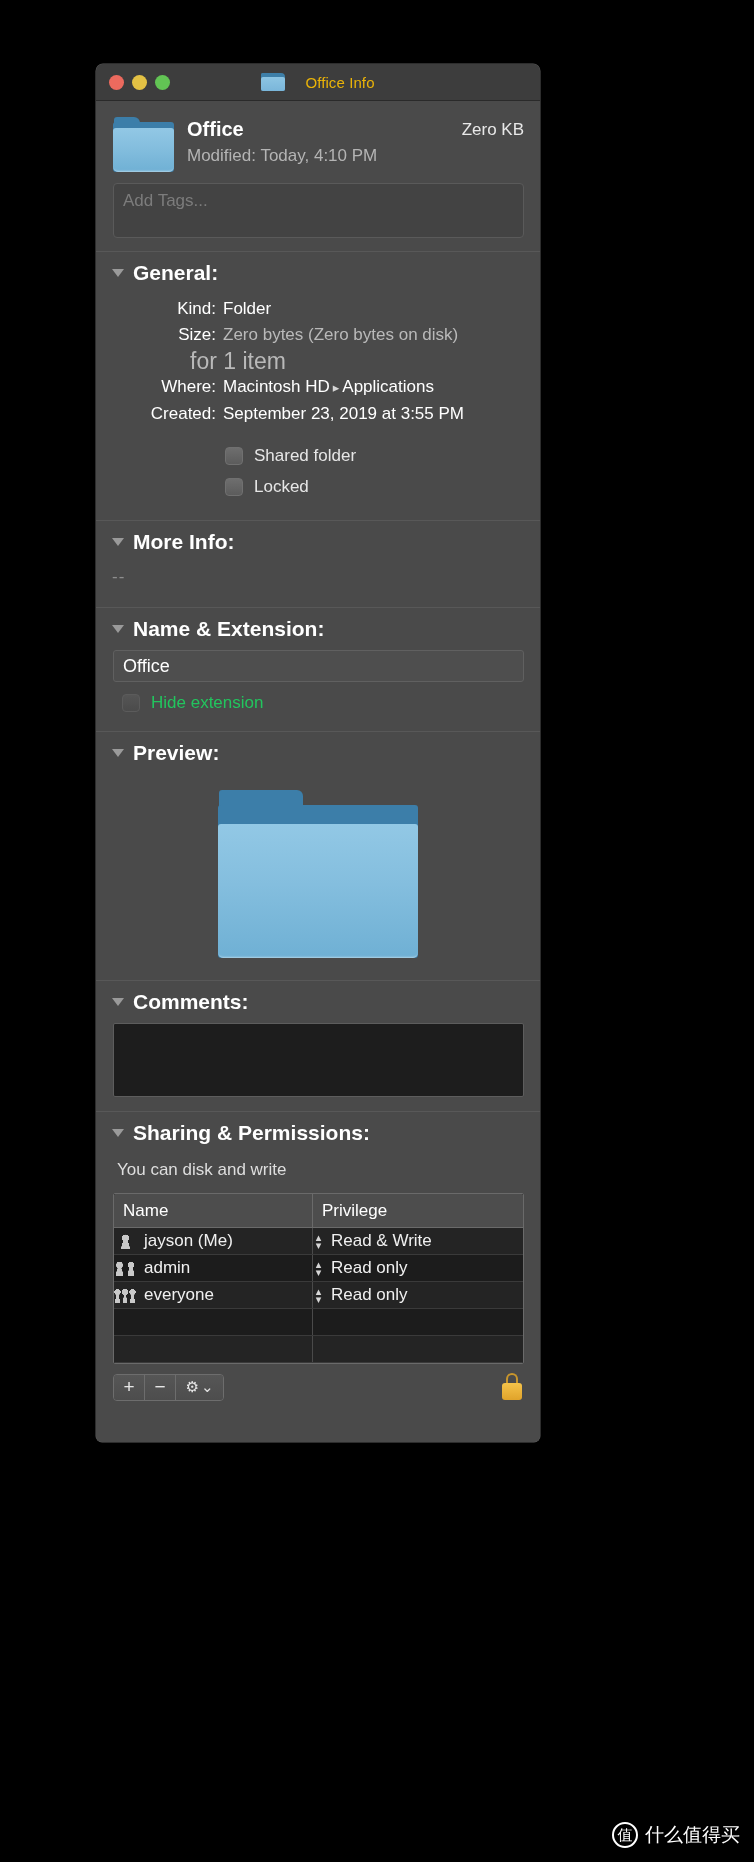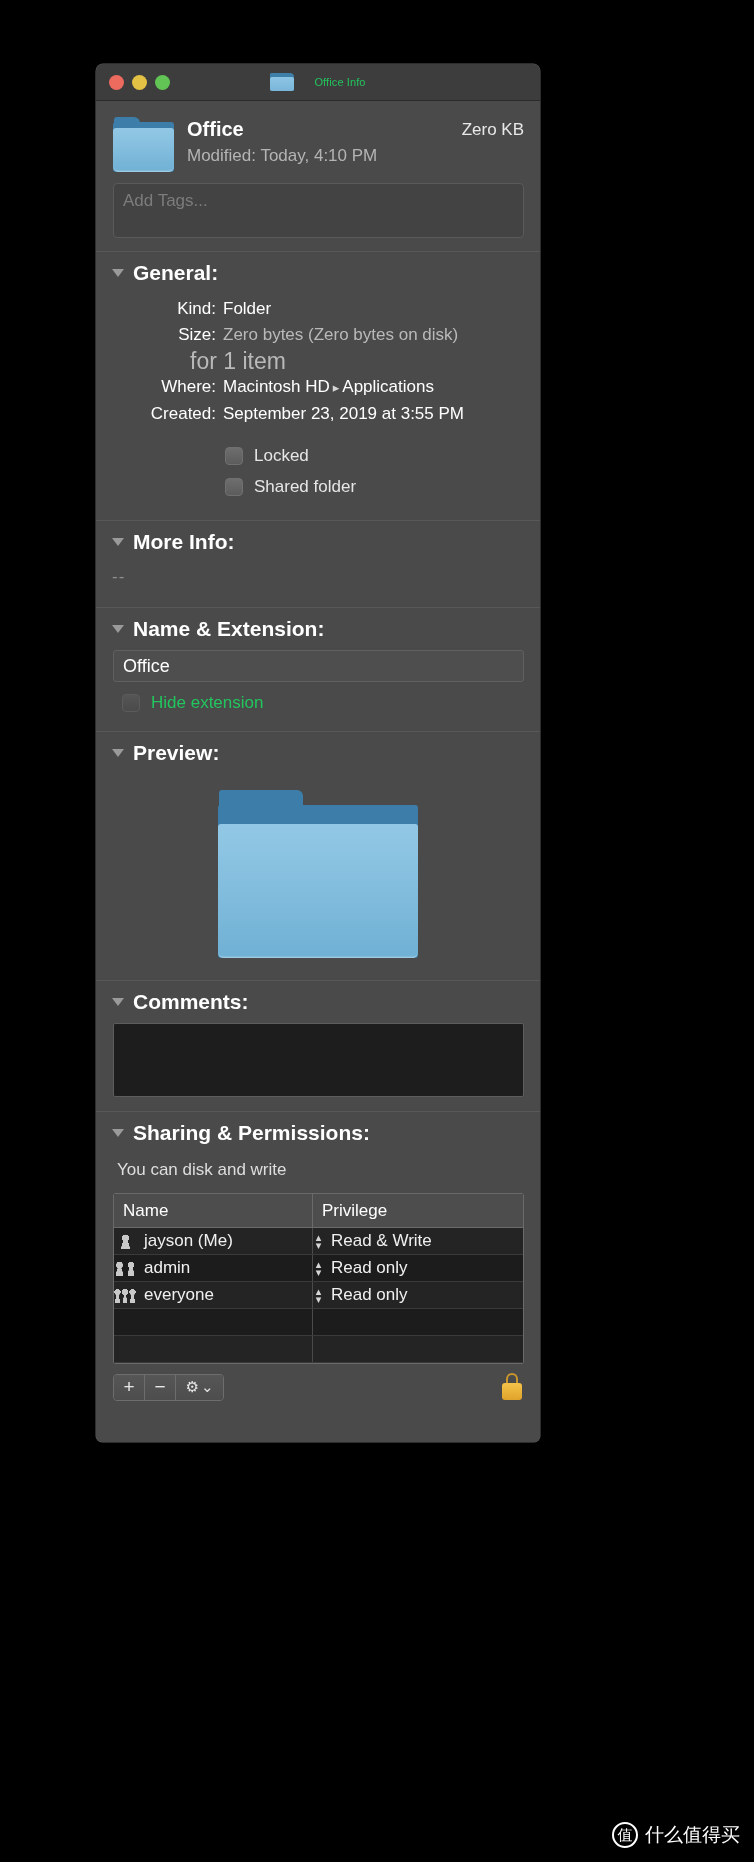--- a/index.html
+++ b/index.html
@@ -35,21 +35,21 @@
   .dot { width: 15px; height: 15px; border-radius: 50%; }
   .dot.close { background: #ec6a5e; }
   .dot.min   { background: #e3c144; }
   .dot.zoom  { background: #62c454; }
   .title-center {
     position: absolute; left: 0; right: 0;
     display: flex; align-items: center; justify-content: center;
     gap: 8px; pointer-events: none;
   }
   .title-text {
-    font-size: 11px; color: #22c55e; letter-spacing: .1px; margin-left: 12px;
+    font-size: 15px; color: #eab308; letter-spacing: .1px; margin-left: 12px;
   }
 
   
   .folder-mini { width: 24px; height: 18px; position: relative; }
   .folder-mini .back {
     position: absolute; left: 0; top: 0; width: 24px; height: 18px;
     background: #3e7fa8; border-radius: 2px 4px 2px 2px;
   }
   .folder-mini .tab {
     position: absolute; left: 0; top: 0; width: 10px; height: 4px;
@@ -309,25 +309,25 @@
           </div>
         </div>
         <div class="gen-row">
           <div class="gen-label">Created:</div>
           <div class="gen-value">September 23, 2019 at 3:55 PM</div>
         </div>
 
         <div class="check-list">
           <div class="check-row">
             <div class="cbox"></div>
-            <div class="check-label">Locked</div>
+            <div class="check-label">Shared folder</div>
           </div>
           <div class="check-row">
             <div class="cbox"></div>
-            <div class="check-label">Shared folder</div>
+            <div class="check-label">Locked</div>
           </div>
         </div>
       </div>
     </div>
 
     <div class="section">
       <div class="sec-head">
         <div class="disclosure"></div>
         <div class="sec-title">More Info:</div>
       </div>

